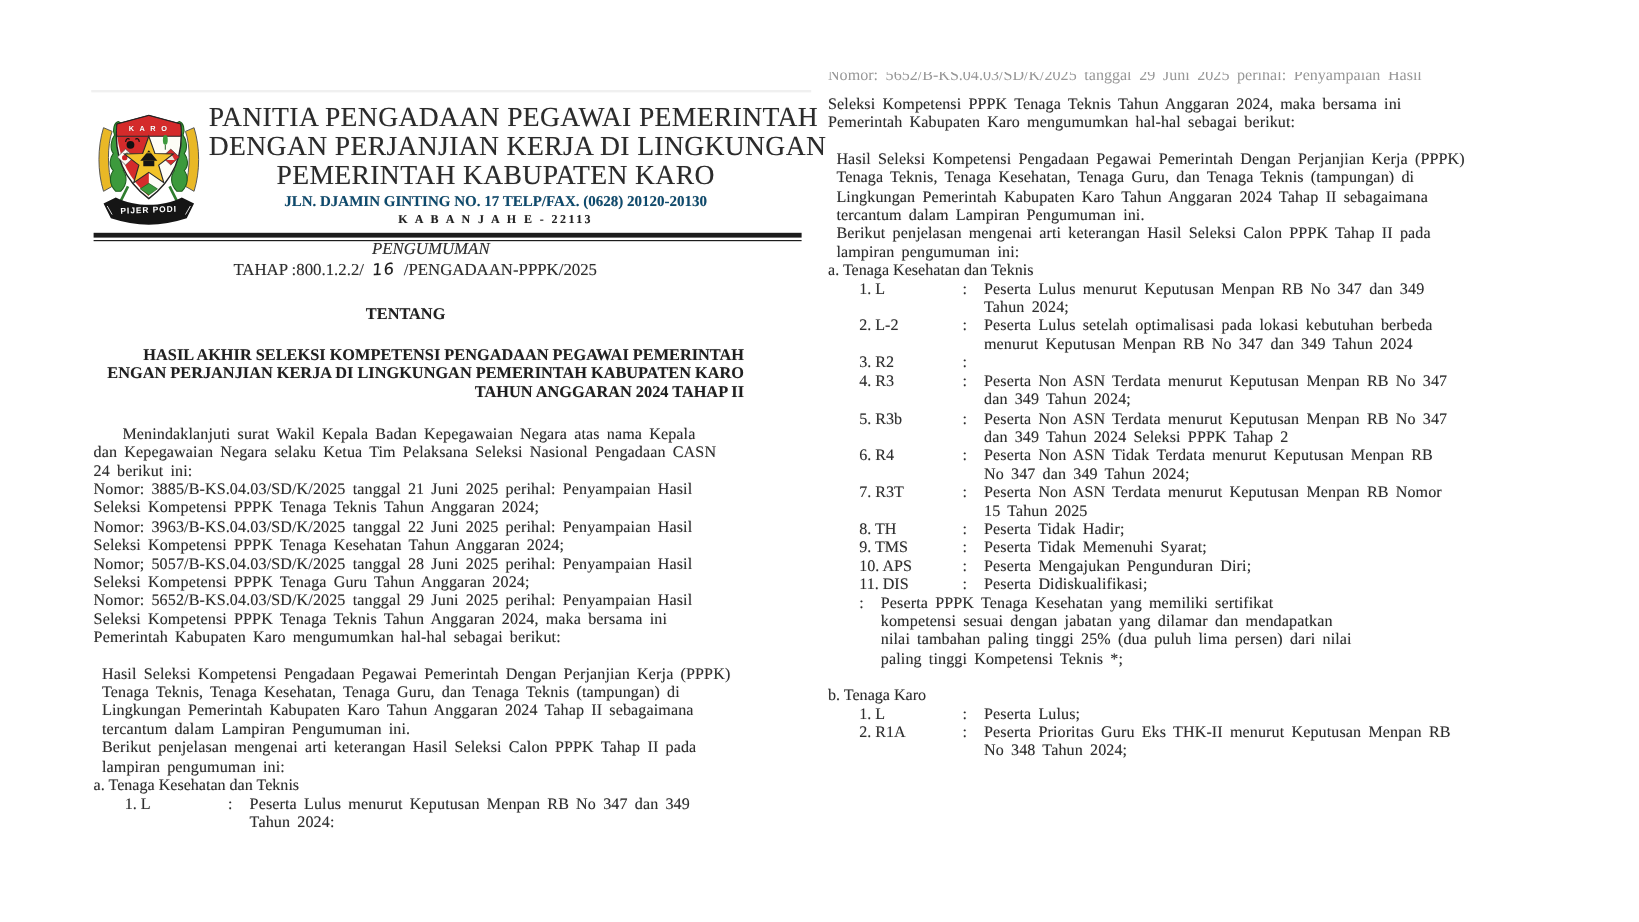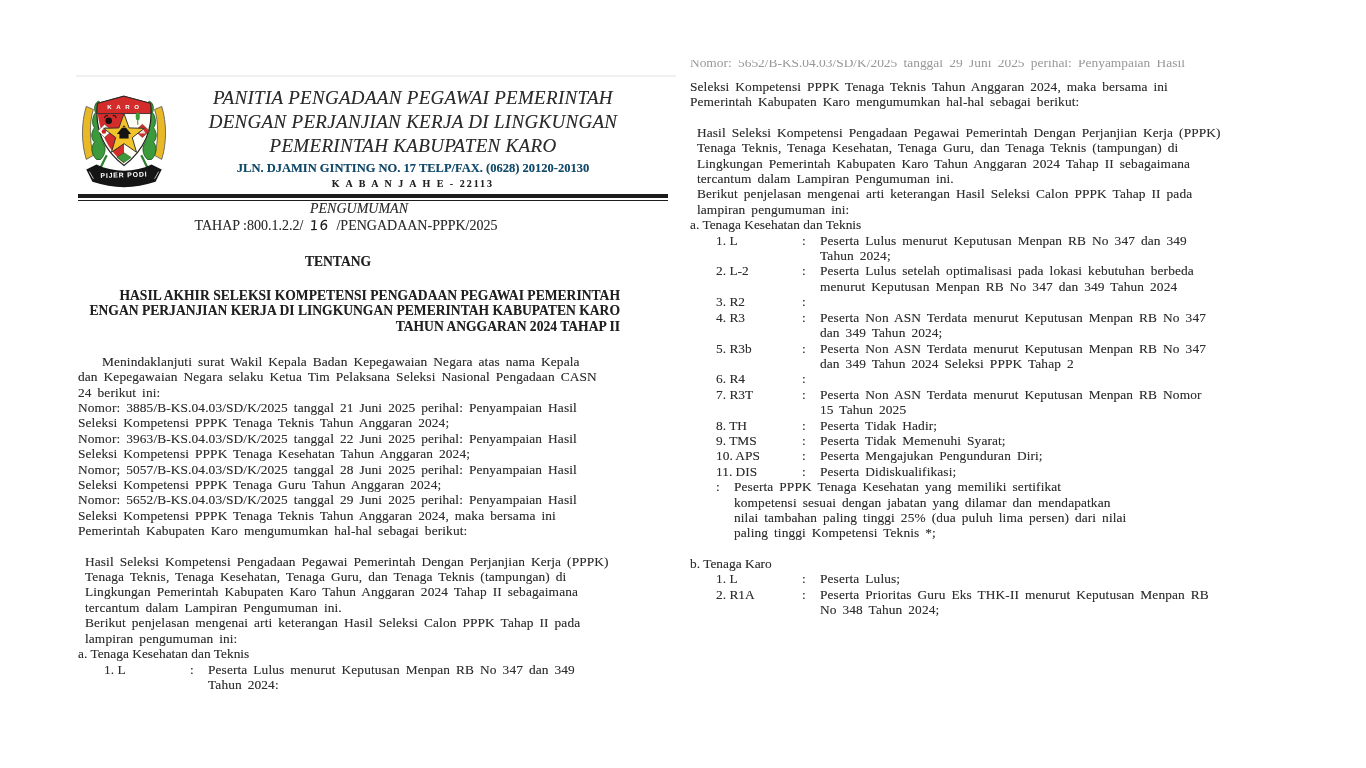--- a/index.html
+++ b/index.html
@@ -12,21 +12,21 @@
   }
   .page { position:absolute; text-shadow:0 0 0.6px rgba(70,70,70,0.45); }
   #page-left  { left:78px;  top:78px; width:590px; height:690px; }
   #page-left::before{ content:""; position:absolute; left:-2px; top:-3px; width:600px; height:2px; background:rgba(0,0,0,0.06); }
   #page-right { left:690px; top:60px; width:588px; }
 
   
   .letterhead { position:relative; height:112px; }
   .emblem { position:absolute; left:0; top:6px; width:92px; height:106px; }
   .lh-text { margin-left:96px; width:478px; text-align:center; padding-top:8px; }
-  .org-line { font-size:19px; line-height:24px; letter-spacing:0.3px; color:#2b2b2b; white-space:nowrap;font-style:italic; }
+  .org-line { font-size:23px; line-height:24px; letter-spacing:0.3px; color:#2b2b2b; white-space:nowrap; }
   .addr1 { font-size:12.5px; font-weight:bold; margin-top:3px; line-height:15px; color:#0c4a6e; }
   .addr2 { font-size:10px; font-weight:bold; letter-spacing:2px; line-height:15px; color:#222; }
   .rule-thick { height:4px; background:#1c1c1c; margin-top:4px; }
   .rule-thin  { height:1px; background:#1c1c1c; margin-top:2px; }
 
   
   .h-peng   { text-align:center; font-size:14px; line-height:15.5px; transform:translateX(-14px);font-style:italic; }
   .h-nomor  { text-align:center; font-size:14px; line-height:16px; transform:translateX(-27px); white-space:nowrap; }
   .hand {
     display:inline-block; font-family:"DejaVu Sans", sans-serif; font-size:13.5px;
@@ -216,20 +216,22 @@
         <div class="def-row">
           <div class="def-term">5. R3b</div>
           <div class="def-colon">:</div>
           <div class="def-desc">Peserta Non ASN Terdata menurut Keputusan Menpan RB No 347
 dan 349 Tahun 2024 Seleksi PPPK Tahap 2</div>
         </div>
 
         <div class="def-row">
           <div class="def-term">6. R4</div>
           <div class="def-colon">:</div>
+          <div class="def-desc">Peserta Non ASN Tidak Terdata menurut Keputusan Menpan RB
+No 347 dan 349 Tahun 2024;</div>
         </div>
 
         <div class="def-row">
           <div class="def-term">7. R3T</div>
           <div class="def-colon">:</div>
           <div class="def-desc">Peserta Non ASN Terdata menurut Keputusan Menpan RB Nomor
 15 Tahun 2025</div>
         </div>
 
         <div class="def-row">

